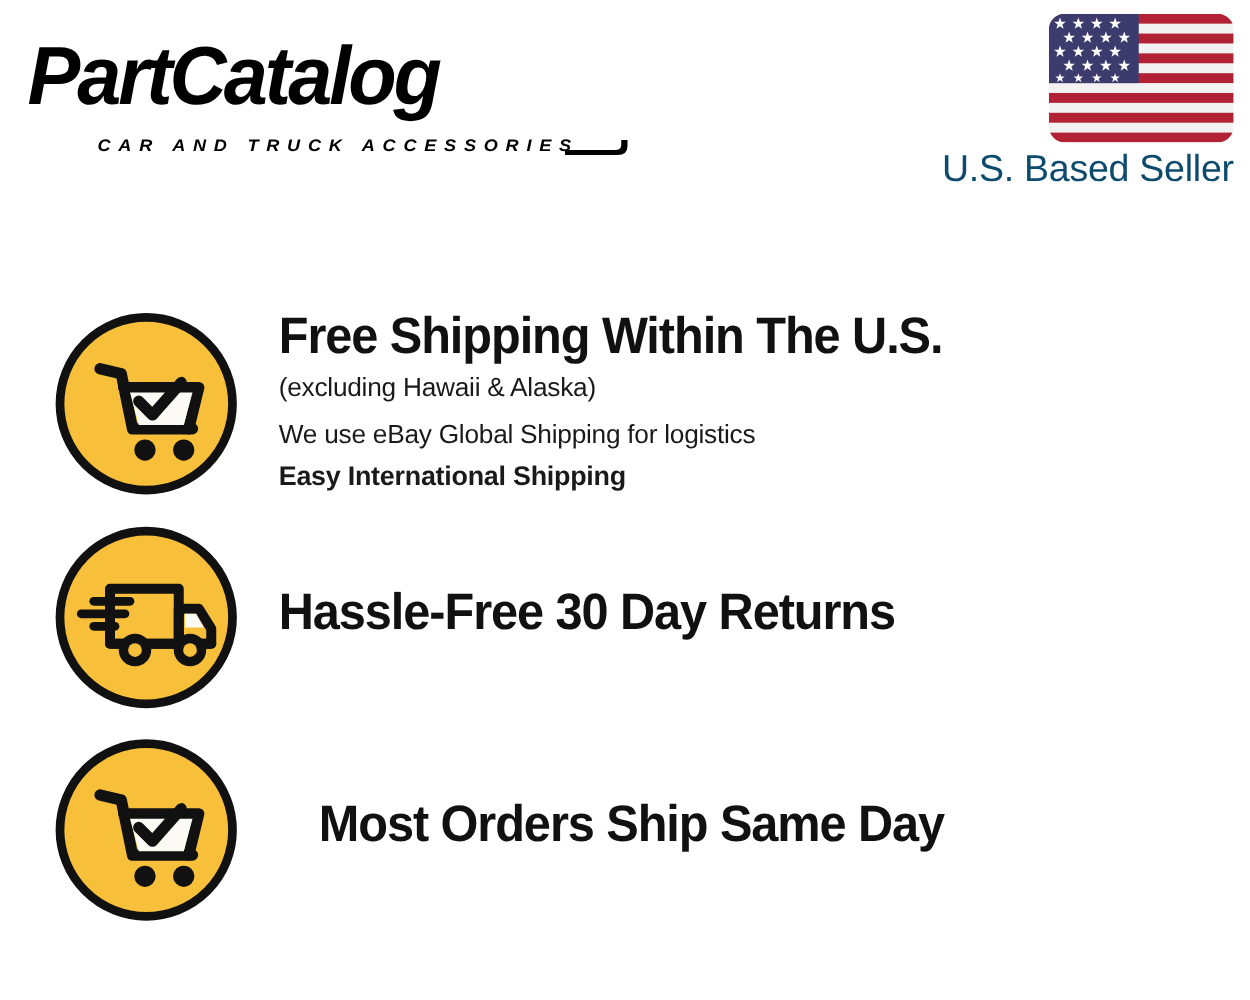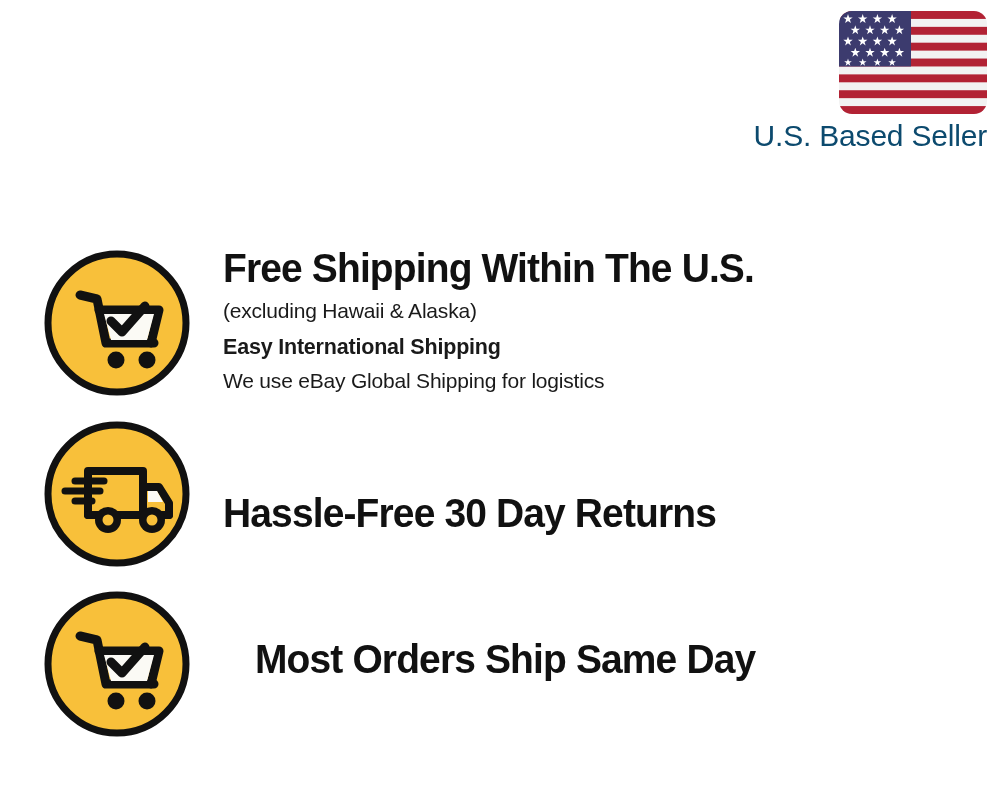--- a/index.html
+++ b/index.html
@@ -111,21 +111,21 @@
     height: 150px;
   }
   .feature-icon svg { display: block; }
 
   .feature-text {
     position: absolute;
     left: 223px;
     width: 770px;
   }
   #feature-row-0 .feature-text { top: -6px; }
-  #feature-row-1 .feature-text { top: 44px; margin-top: 24px; }
+  #feature-row-1 .feature-text { top: 44px; }
   #feature-row-2 .feature-text { top: 44px; margin-left: 32px; }
 
   .feature-title {
     font-size: 41px;
     font-weight: 700;
     line-height: 52px;
     letter-spacing: -0.9px;
     color: #111111;
     white-space: nowrap;
     transform: scaleX(0.95);
@@ -144,20 +144,27 @@
     font-size: 21.5px;
     line-height: 33px;
   }
   .sub-spacer { height: 3px; }
 </style>
 </head>
 <body>
 
 <div id="header">
 
+  <div id="brand-logo">
+    <div id="brand-wordmark">PartCatalog</div>
+    <div id="brand-tagline">CAR AND TRUCK ACCESSORIES</div>
+    <svg id="brand-swoosh" viewBox="0 0 54 13">
+      <path d="M2 12 L44 12 Q52 12 52 5 L52 0 L47 0 L47 4 Q47 8 42 8 L2 8 Z" fill="#000000"></path>
+    </svg>
+  </div>
 
   <div id="flag-icon">
     <svg width="148" height="103" viewBox="0 0 148 103">
       <rect x="0" y="0" width="148" height="103" fill="#f2f2f2"></rect>
       <g fill="#b22234">
         <rect x="0" y="0" width="148" height="7.92"></rect>
         <rect x="0" y="15.85" width="148" height="7.92"></rect>
         <rect x="0" y="31.69" width="148" height="7.92"></rect>
         <rect x="0" y="47.54" width="148" height="7.92"></rect>
         <rect x="0" y="63.38" width="148" height="7.92"></rect>
@@ -242,22 +249,22 @@
       <polygon points="62,66 112,66 105,92 69,92" fill="#fbfaf5"></polygon>
       <path d="M69 73 L80 84 L103 58" fill="none" stroke="#111111" stroke-width="9" stroke-linecap="round" stroke-linejoin="round"></path>
       <circle cx="74" cy="112" r="8.5" fill="#111111"></circle>
       <circle cx="105" cy="112" r="8.5" fill="#111111"></circle>
     </svg>
   </div>
   <div class="feature-text">
     <div class="feature-title">Free Shipping Within The U.S.</div>
     <div class="feature-sub">(excluding Hawaii &amp; Alaska)</div>
     <div class="sub-spacer"></div>
+    <div class="feature-sub">We use eBay Global Shipping for logistics</div>
     <div class="feature-sub is-bold">Easy International Shipping</div>
-    <div class="feature-sub">We use eBay Global Shipping for logistics</div>
   </div>
 </div>
 
 <div class="feature-row" id="feature-row-1">
   <div class="feature-icon">
     <svg width="150" height="150" viewBox="0 0 150 150">
       <circle cx="75" cy="75" r="69" fill="#f8c03a" stroke="#111111" stroke-width="7"></circle>
       <path d="M33 62 L62 62" stroke="#111111" stroke-width="7" stroke-linecap="round"></path>
       <path d="M23 72 L58 72" stroke="#111111" stroke-width="7" stroke-linecap="round"></path>
       <path d="M33 82 L50 82" stroke="#111111" stroke-width="7" stroke-linecap="round"></path>

